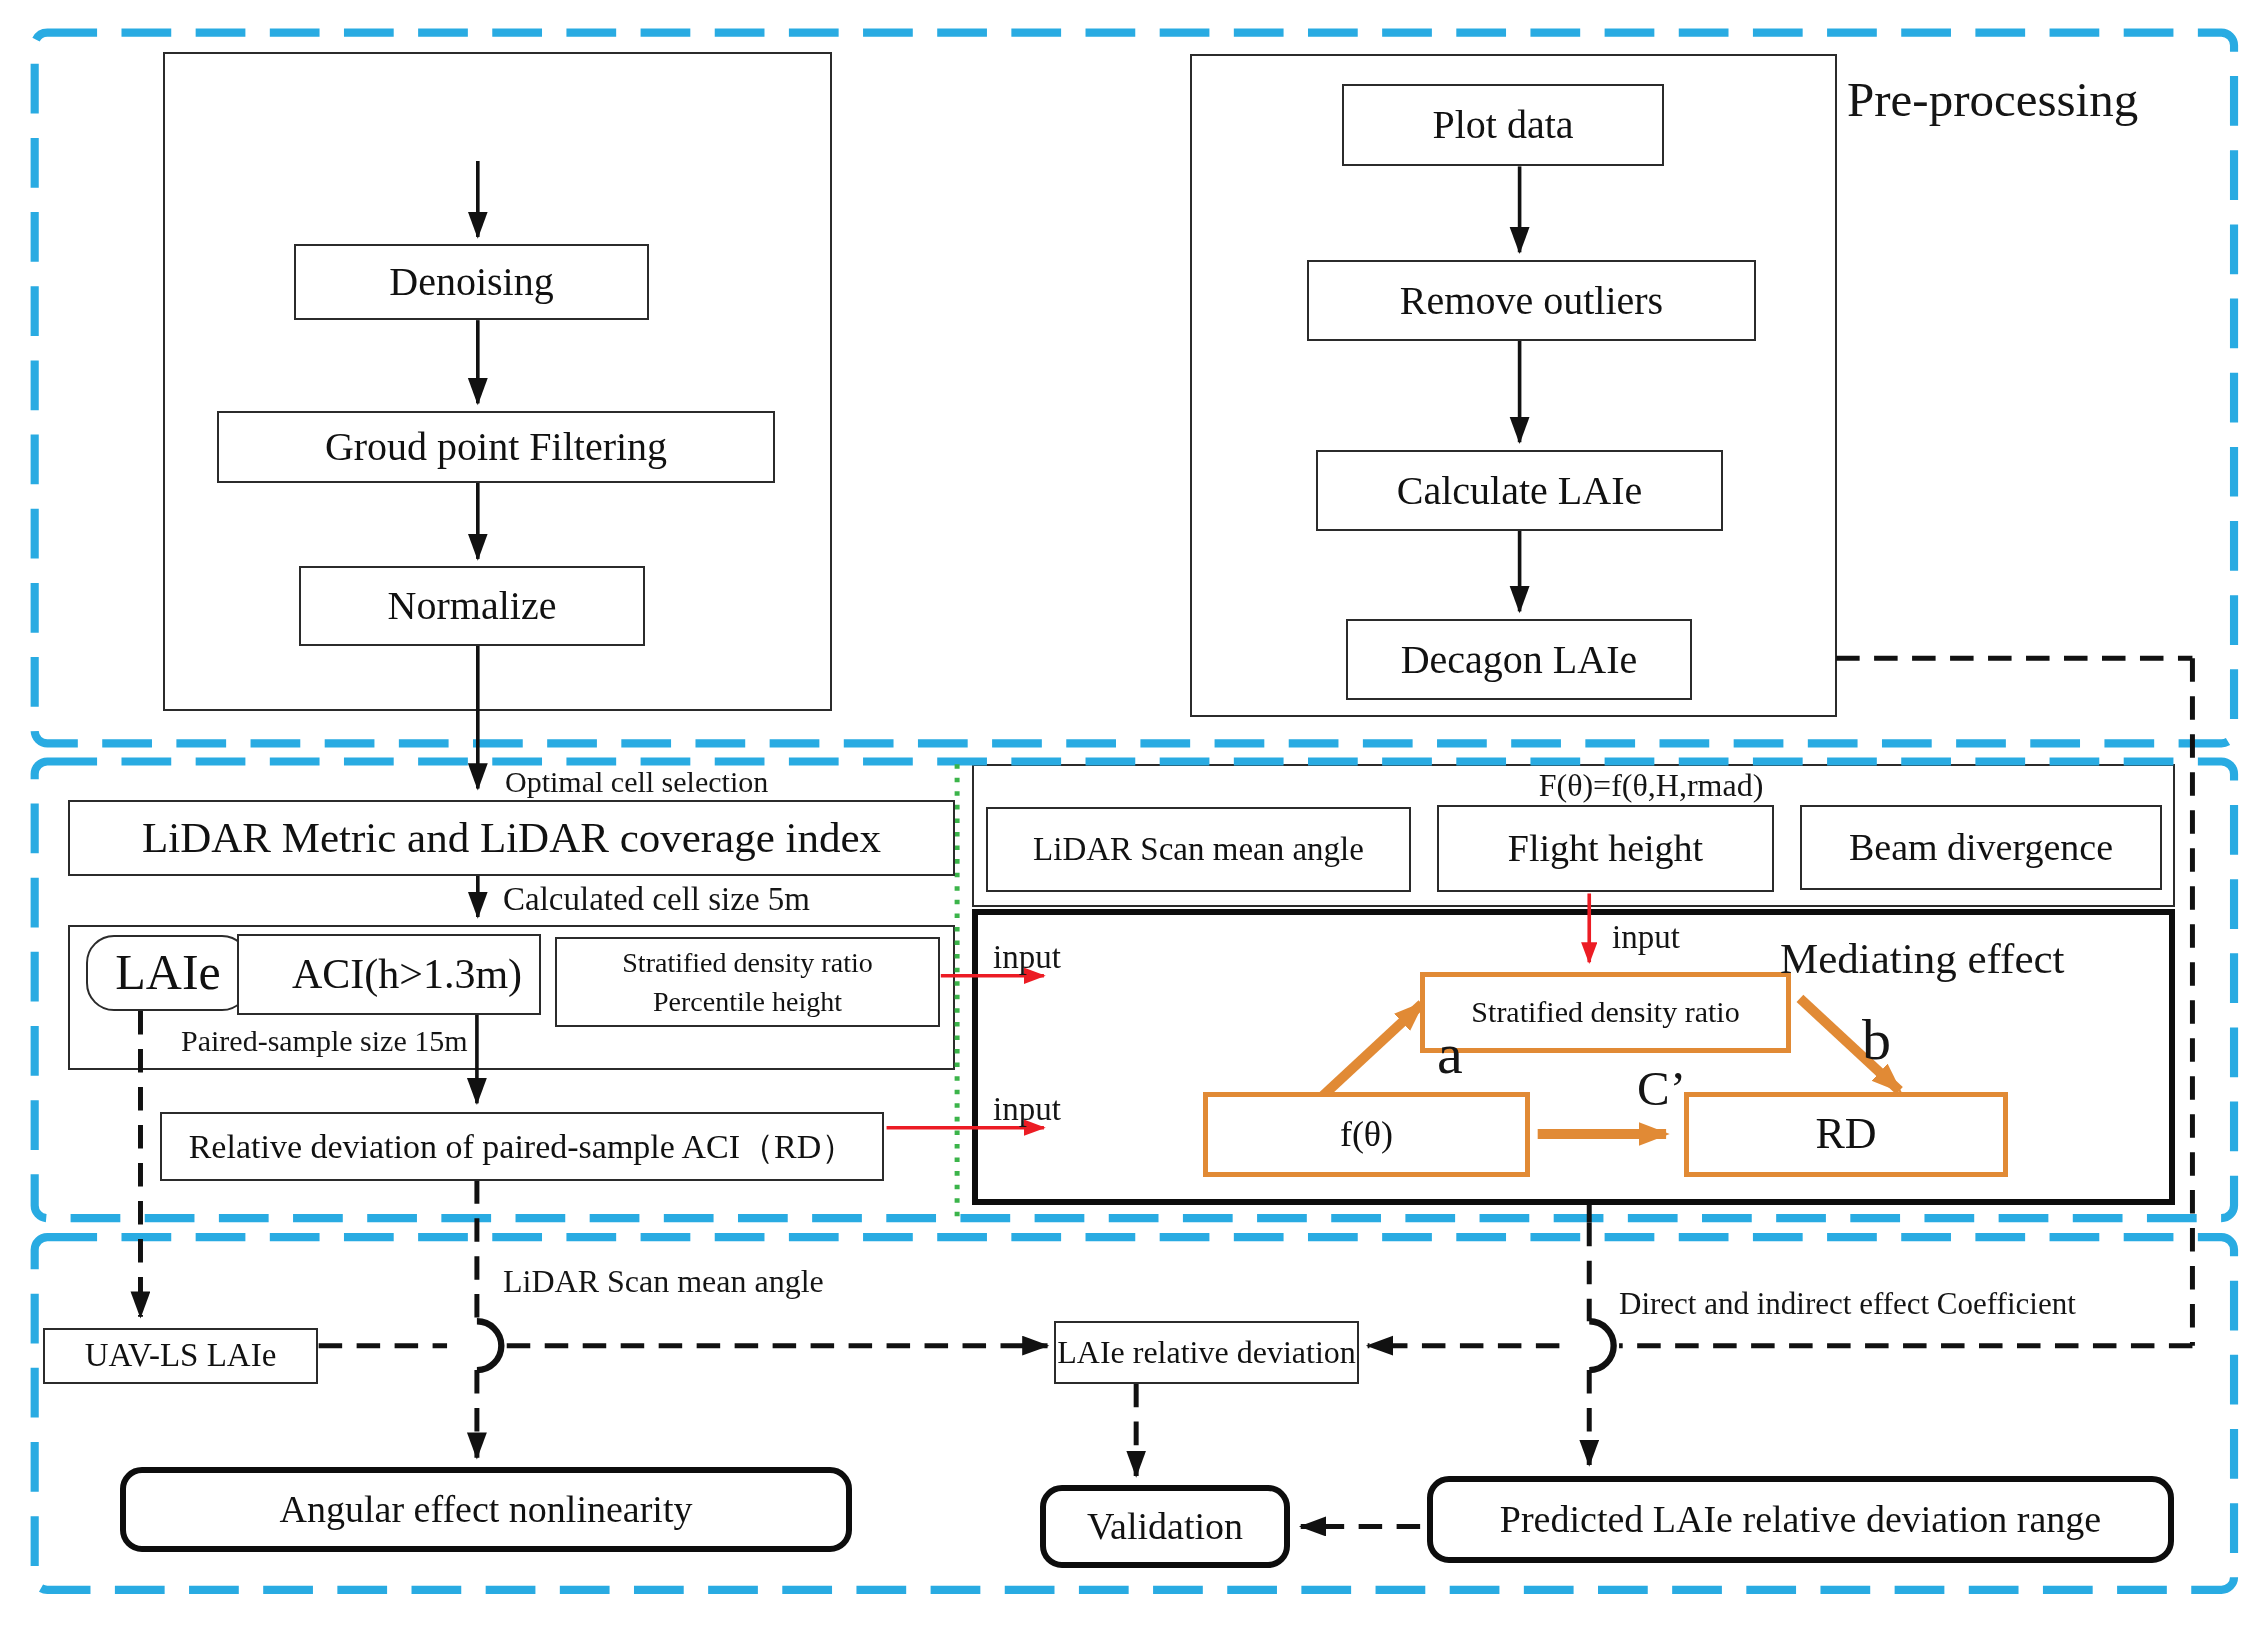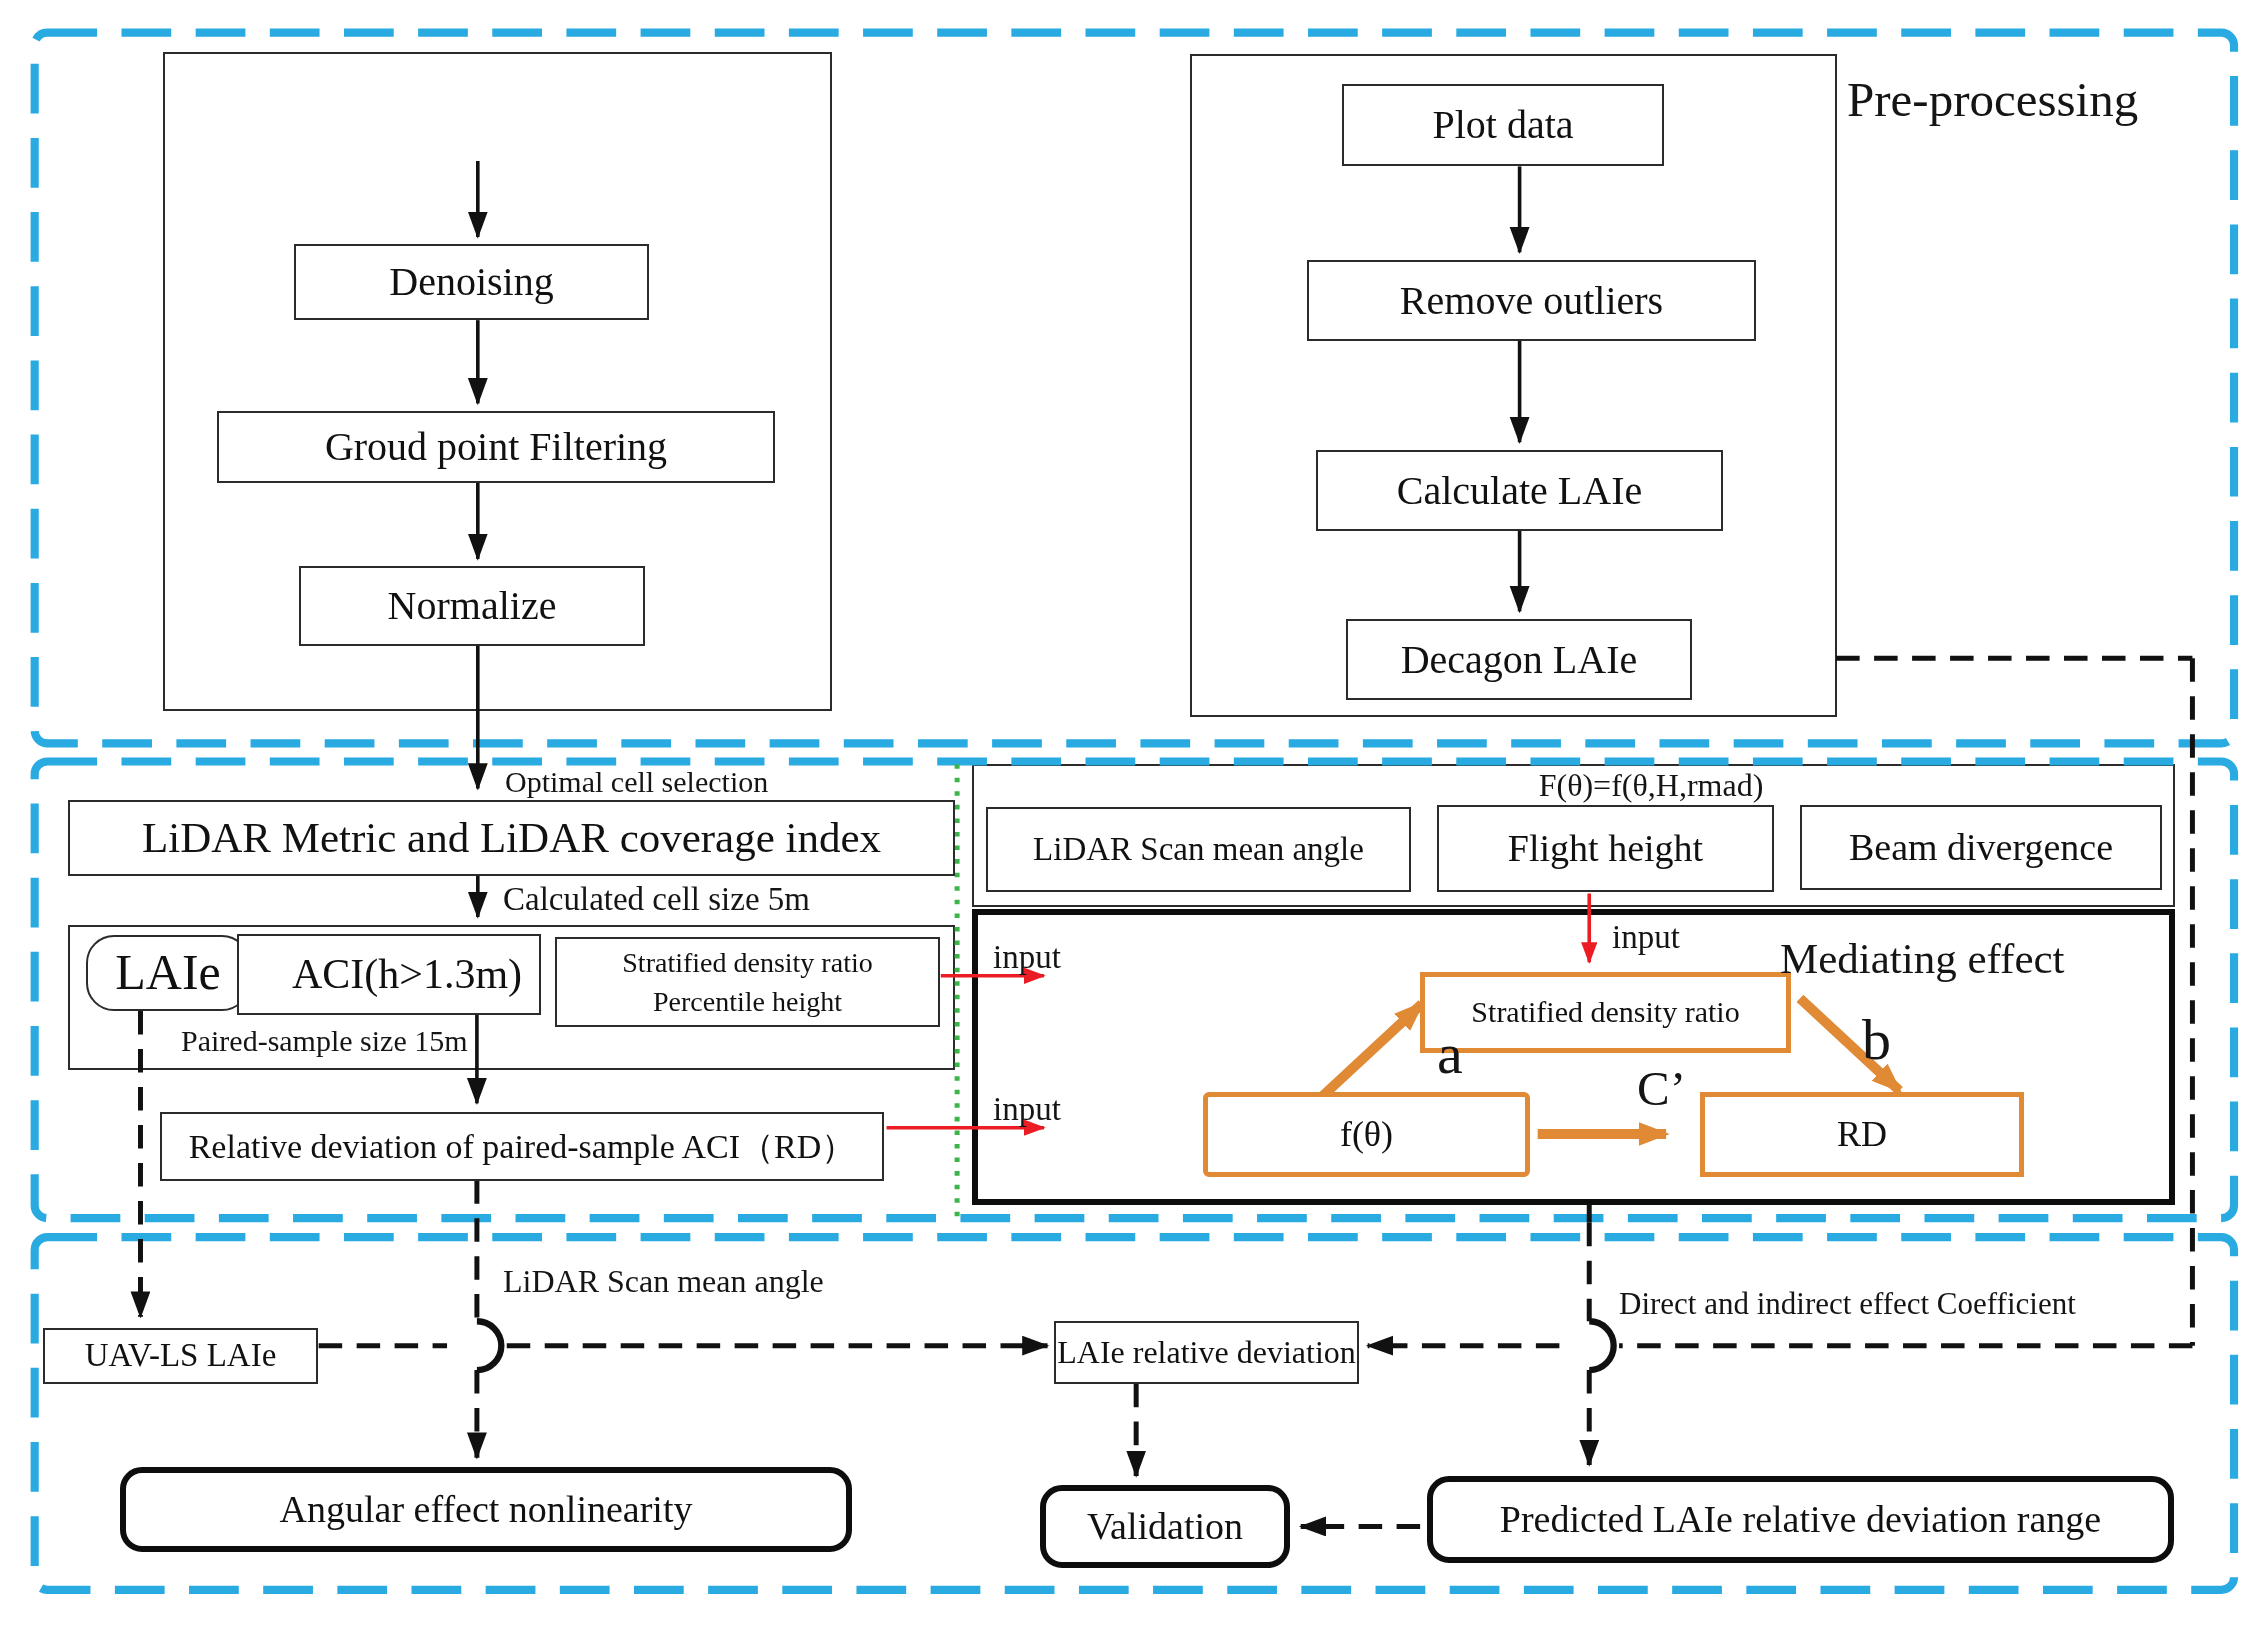--- a/index.html
+++ b/index.html
@@ -162,22 +162,22 @@
   <div class="box" style="left:1437px;top:805px;width:337px;height:87px;font-size:38px;">Flight height</div>
   <div class="box" style="left:1800px;top:805px;width:362px;height:85px;font-size:38px;">Beam divergence</div>
 
   <div class="box container thick" style="left:972px;top:909px;width:1203px;height:296px;"></div>
 
   <div class="label" style="left:1780px;top:934px;font-size:43px;">Mediating effect</div>
 
   <div class="label" style="left:1612px;top:919px;font-size:33px;">input</div>
 
   <div class="box orange" style="left:1420px;top:972px;width:371px;height:81px;font-size:30px;">Stratified density ratio</div>
-  <div class="box orange" style="left:1203px;top:1092px;width:327px;height:85px;font-size:36px;border-radius:6px;">f(θ)</div>
-  <div class="box orange" style="left:1684px;top:1092px;width:324px;height:85px;font-size:36px;margin-left:16px;">RD</div>
+  <div class="box orange" style="left:1203px;top:1092px;width:327px;height:85px;font-size:36px;">f(θ)</div>
+  <div class="box orange" style="left:1684px;top:1092px;width:324px;height:85px;font-size:44px;">RD</div>
 
   <div class="label" style="left:1437px;top:1020px;font-size:58px;">a</div>
   <div class="label" style="left:1862px;top:1006px;font-size:58px;">b</div>
   <div class="label" style="left:1637px;top:1060px;font-size:49px;">C’</div>
 
   <div class="label" style="left:503px;top:1263px;font-size:32px;">LiDAR Scan mean angle</div>
   <div class="label" style="left:1619px;top:1286px;font-size:31px;">Direct and indirect effect Coefficient</div>
 
   <div class="box" style="left:43px;top:1328px;width:275px;height:56px;font-size:33px;">UAV-LS LAIe</div>
 

